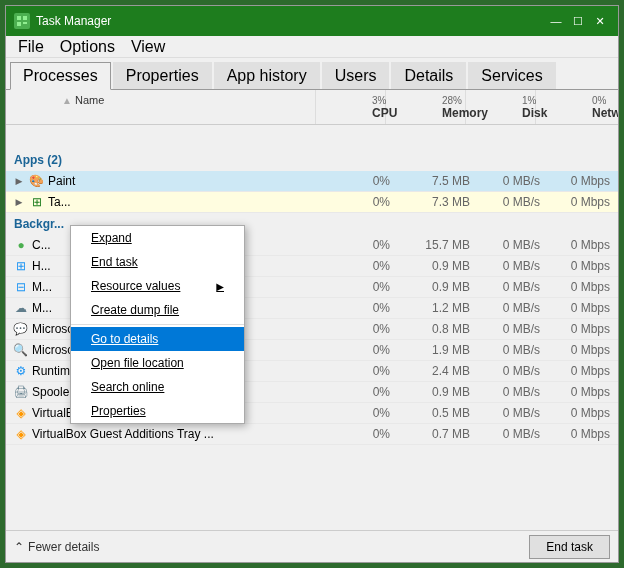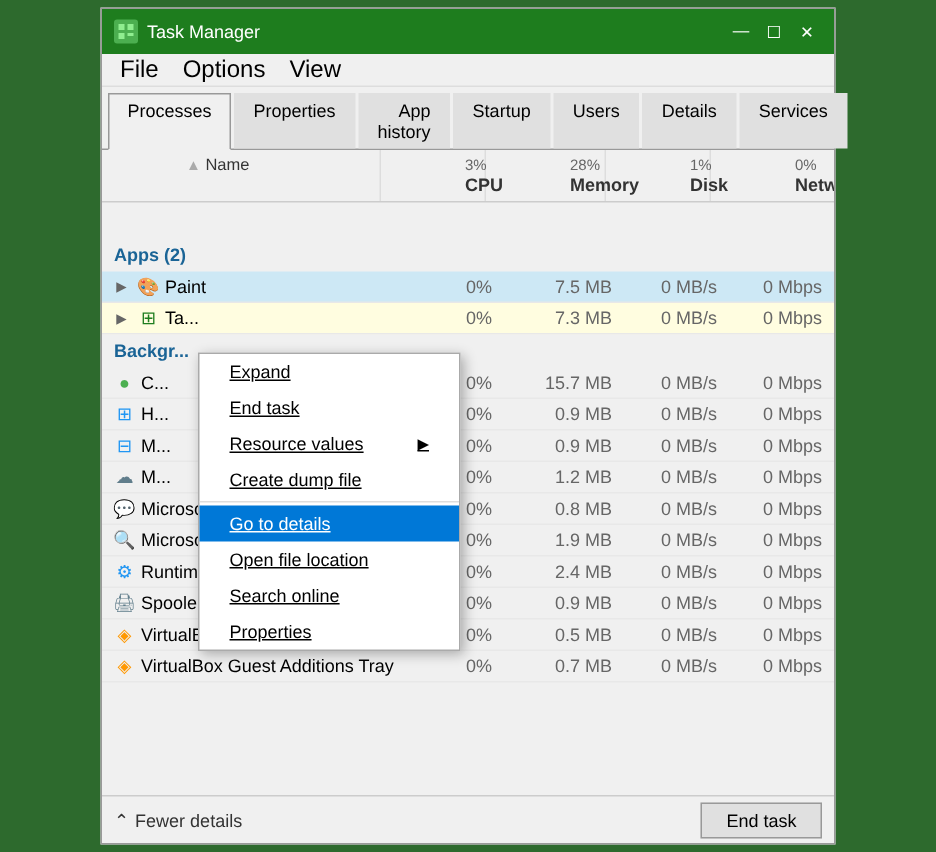--- a/index.html
+++ b/index.html
@@ -7,21 +7,21 @@
       font-family: 'Segoe UI', Tahoma, Geneva, Verdana, sans-serif;
       font-size: 12px;
       background: #2d6a2d;
       display: flex;
       justify-content: center;
       align-items: center;
       width: 624px;
       height: 568px;
     }
     .window {
-      width: 490px;
+      width: 614px;
       height: 558px;
       background: #f0f0f0;
       border: 1px solid #999;
       display: flex;
       flex-direction: column;
       position: relative;
     }
     .title-bar {
       background: #1e7d1e;
       height: 30px;
@@ -79,21 +79,21 @@
     .tabs {
       display: flex;
       background: #f0f0f0;
       border-bottom: 1px solid #999;
       padding: 0 4px;
       padding-top: 4px;
     }
     .tab {
       padding: 4px 12px;
       cursor: pointer;
-      font-size: 12px;
+      font-size: 16px;
       border: 1px solid transparent;
       border-bottom: none;
       margin-right: 2px;
       background: #e0e0e0;
       text-align: right;
     }
     .tab.active {
       background: #f0f0f0;
       border: 1px solid #999;
       border-bottom: 1px solid #f0f0f0;
@@ -267,21 +267,20 @@
   <div class="menu-bar">
     <span class="menu-item">File</span>
     <span class="menu-item">Options</span>
     <span class="menu-item">View</span>
   </div>
 
   <div class="tabs">
     <div class="tab active">Processes</div>
     <div class="tab">Properties</div>
     <div class="tab">App history</div>
-    <div class="tab">Startup</div>
     <div class="tab">Users</div>
     <div class="tab">Details</div>
     <div class="tab">Services</div>
   </div>
 
   <div class="content">
 
     <div class="table-header">
       <div class="col-header name">
         <span style="font-size:10px; color:#aaa;">▲</span>

